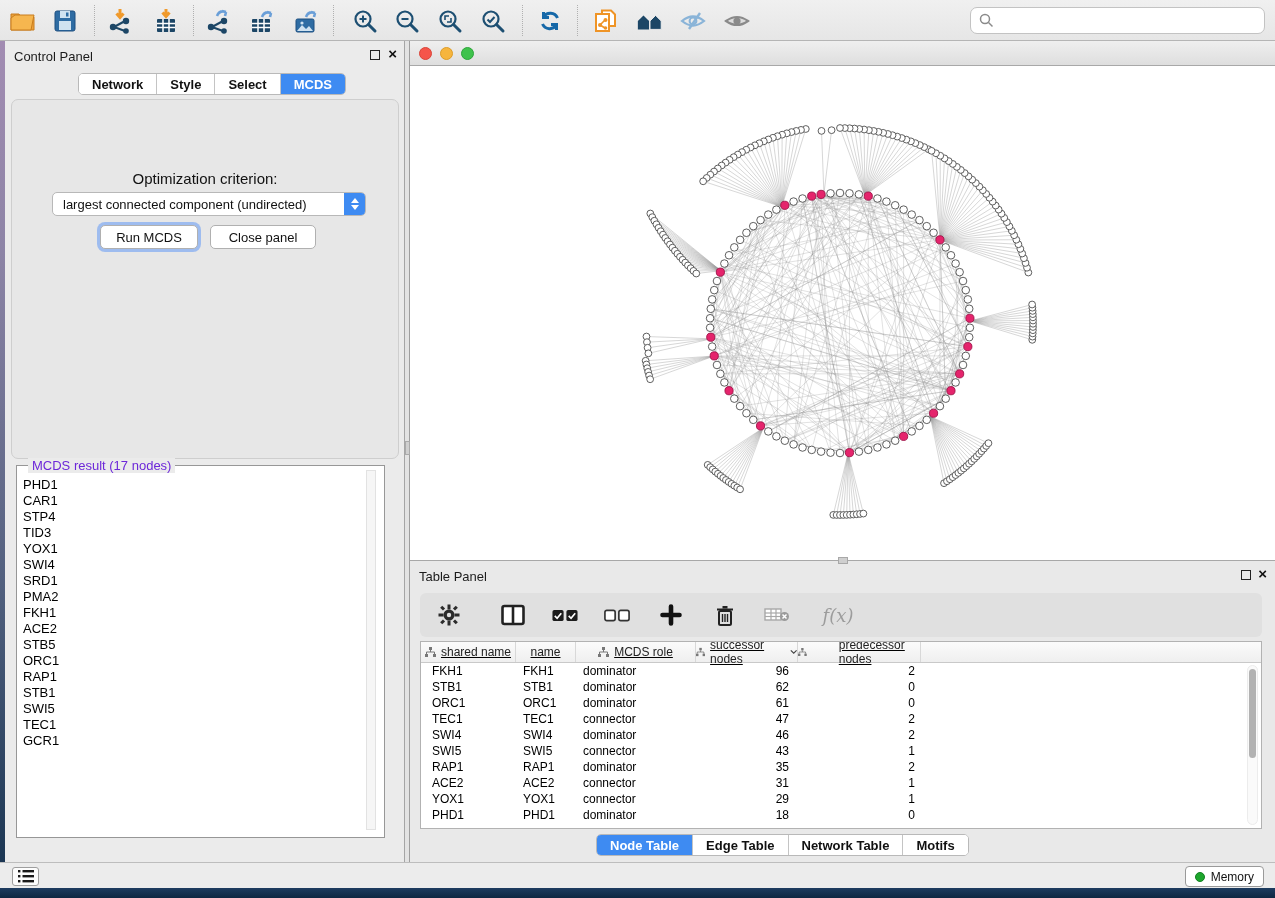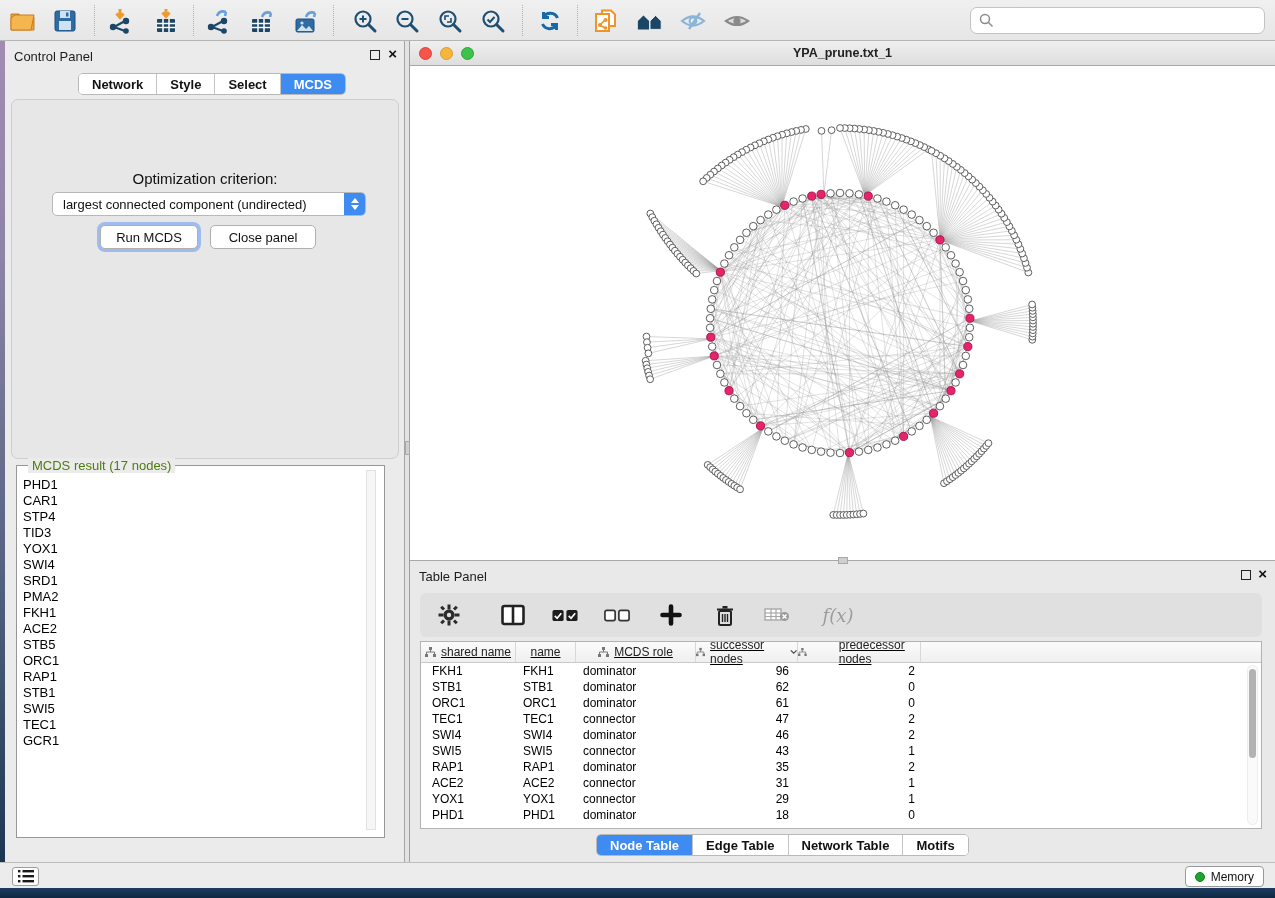--- a/index.html
+++ b/index.html
@@ -56,21 +56,21 @@
     border-top:5px solid #fff; }
   .cp-btn { position:absolute; top:125px; height:24px; background:#fff; border:1px solid #b0b0b0;
     border-radius:5px; font-size:13px; color:#111; display:flex; align-items:center; justify-content:center;
     font-family:"Liberation Sans",sans-serif; }
   .run-btn { left:88px; width:98px; box-shadow:0 0 0 3px rgba(110,160,245,.6); }
   .closepanel-btn { left:198px; width:106px; }
 
   .result-box { position:absolute; left:11px; top:424px; width:369px; height:373px;
     background:#fff; border:1px solid #979797; }
   .result-legend { position:absolute; left:11px; top:-8px; background:#ebebeb; padding:0 4px;
-    font-size:13px; color:#4d7c0f; white-space:nowrap; }
+    font-size:13px; color:#6d28d9; white-space:nowrap; }
   .result-list { position:absolute; left:6px; top:11px; font-size:13px; color:#000; line-height:16px; }
   .result-scroll { position:absolute; right:8px; top:4px; width:10px; height:360px;
     background:#f6f6f6; border:1px solid #e2e2e2; }
 
   
   .v-splitter { position:absolute; left:405px; top:41px; width:5px; height:821px;
     background:#e3e3e3; border-right:1px solid #9e9e9e; }
   .v-handle { position:absolute; left:0; top:400px; width:5px; height:14px; background:#cfcfcf;
     border:1px solid #aaa; }
   .collapse-arrow { position:absolute; left:410px; top:41px; width:0; height:0;
@@ -342,21 +342,20 @@
 
 <div class="v-splitter">
     <div class="v-handle"></div>
   </div>
 <div class="collapse-arrow"></div>
 
 <div class="net-titlebar">
   <div class="traffic t-red"></div>
   <div class="traffic t-yellow"></div>
   <div class="traffic t-green"></div>
-  <div class="net-title">YPA_prune.txt_1</div>
 </div>
 <svg class="net-canvas" viewBox="0 0 865 494">
     <g stroke="#8f8f8f" stroke-width="0.8" stroke-opacity="0.33">
       <line x1="557.8375379878306" y1="280.6127906273267" x2="485.17937085385597" y2="139.29172912589092"></line>
       <line x1="374.8206291461441" y1="139.29172912589092" x2="430" y2="127"></line>
       <line x1="557.8375379878306" y1="280.6127906273267" x2="383.5599843258528" y2="378.42209413523125"></line>
       <line x1="324.27233370437654" y1="332.64165902253393" x2="300.0867297118689" y2="252.2521370025044"></line>
       <line x1="411.0718481944495" y1="128.38536215023566" x2="383.5599843258528" y2="378.42209413523125"></line>
       <line x1="523.5874515885395" y1="347.22964537868245" x2="350.5474171672796" y2="359.8945434958031"></line>
       <line x1="493.6243202154411" y1="370.366423058695" x2="411.0718481944494" y2="385.61463784976434"></line>

